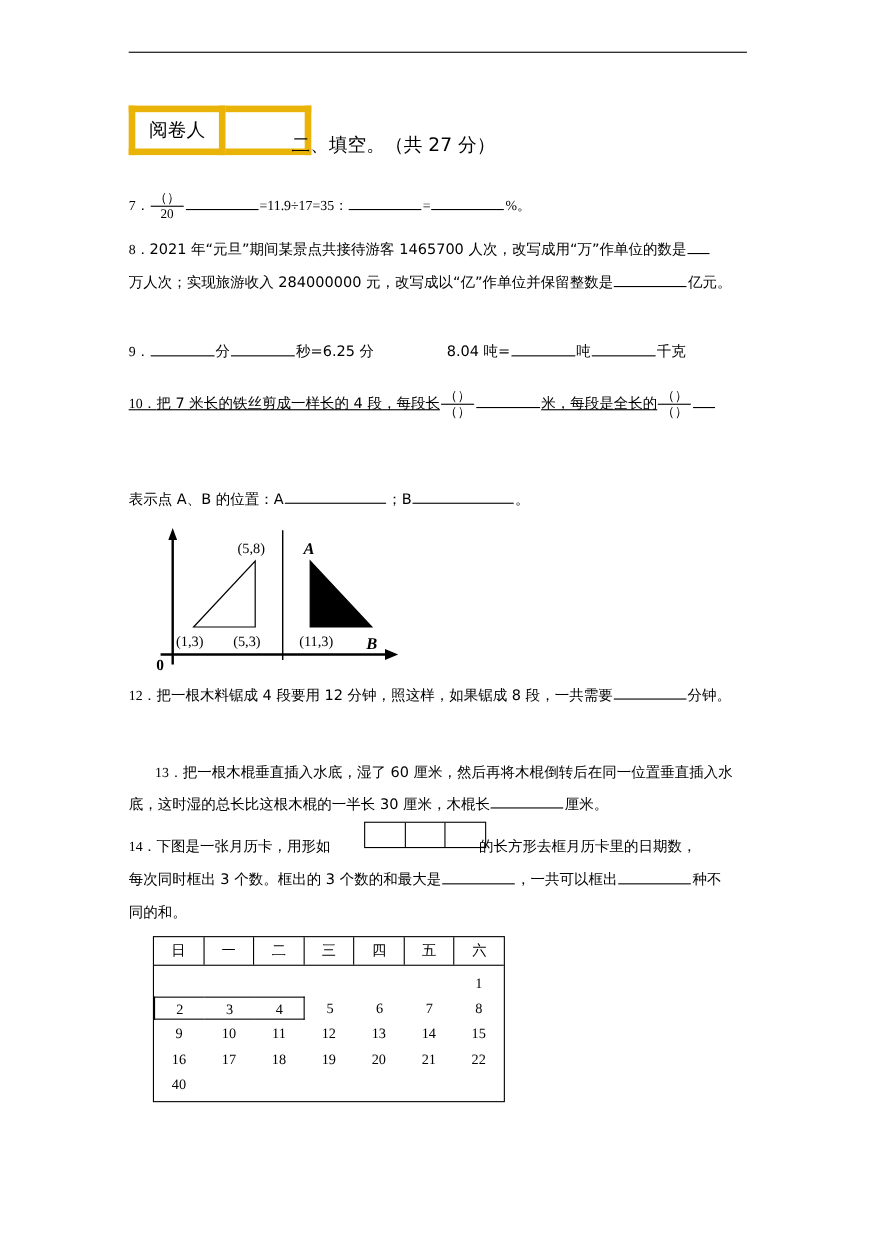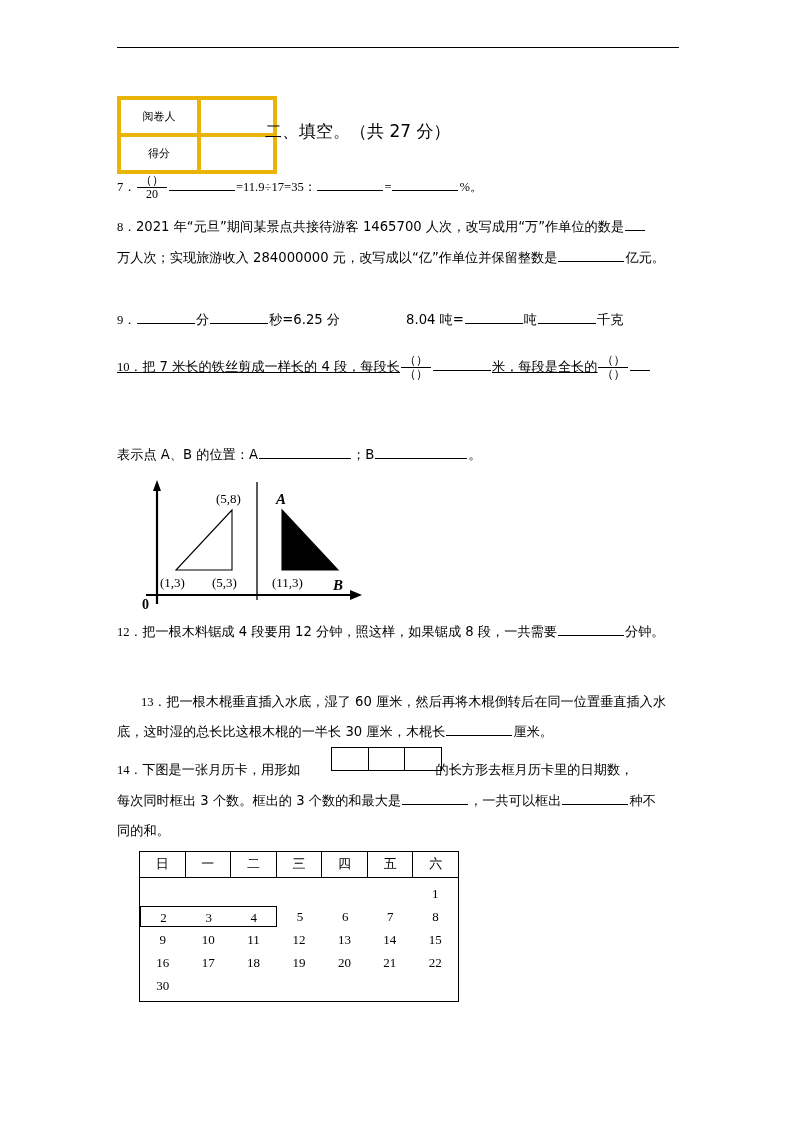--- a/index.html
+++ b/index.html
@@ -35,25 +35,25 @@
   
   .score-table {
     position: absolute;
     left: 117px;
     top: 96px;
     width: 148px;
     border-collapse: collapse;
     table-layout: fixed;
   }
   .score-table td {
-    border: 4px solid #eab308;
+    border: 6px solid #eab308;
     height: 33px;
     text-align: center;
     vertical-align: middle;
-    font-size: 11px;
+    font-size: 17px;
     font-family: "DejaVu Sans", "Liberation Sans", sans-serif;
     padding: 0;
   }
   .score-table td.lbl { width: 76px; }
   .score-table td.val { width: 72px; }
 
   .section-head {
     position: absolute;
     left: 265px;
     top: 120px;
@@ -174,24 +174,20 @@
 <body>
 
 <div class="page">
 
   <div class="top-rule"></div>
 
   <table class="score-table">
     <tbody>
         <tr>
       <td class="lbl">阅卷人</td>
-      <td class="val"></td>
-    </tr>
-    <tr>
-      <td class="lbl">得分</td>
       <td class="val"></td>
     </tr>
   </tbody>
     </table>
 
   <div class="section-head">二、填空。（共 27 分）</div>
 
   <div class="q" style="left:117px; top:172px;">
     <span class="num">7．</span><span class="frac"><span class="nu">（）</span><span class="de">20</span></span><span class="blank b-l"></span><span class="num">=11.9÷17=35：</span><span class="blank b-l"></span><span class="num">=</span><span class="blank b-l"></span><span class="num">%。</span>
   </div>
@@ -306,21 +302,21 @@
     <div class="cal-row">
       <div class="cell">16</div>
       <div class="cell">17</div>
       <div class="cell">18</div>
       <div class="cell">19</div>
       <div class="cell">20</div>
       <div class="cell">21</div>
       <div class="cell">22</div>
     </div>
     <div class="cal-row">
-      <div class="cell">30</div>
+      <div class="cell">40</div>
       <div class="cell"></div>
       <div class="cell"></div>
       <div class="cell"></div>
       <div class="cell"></div>
       <div class="cell"></div>
       <div class="cell"></div>
     </div>
     <div class="cal-spacer"></div>
   </div>
 

